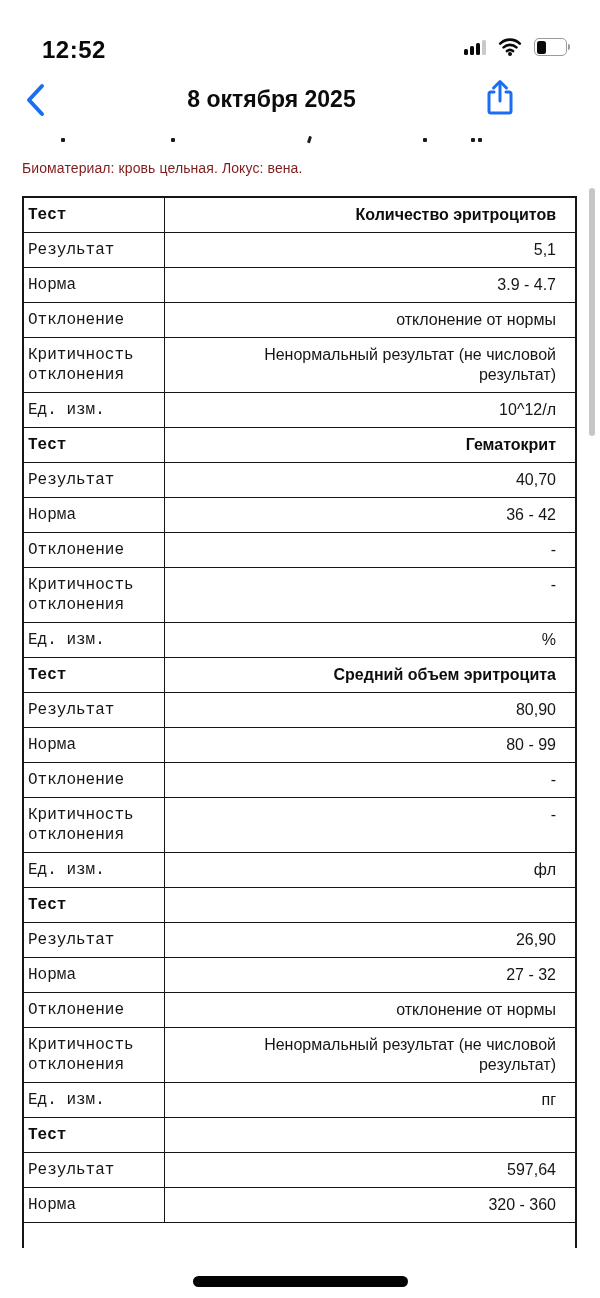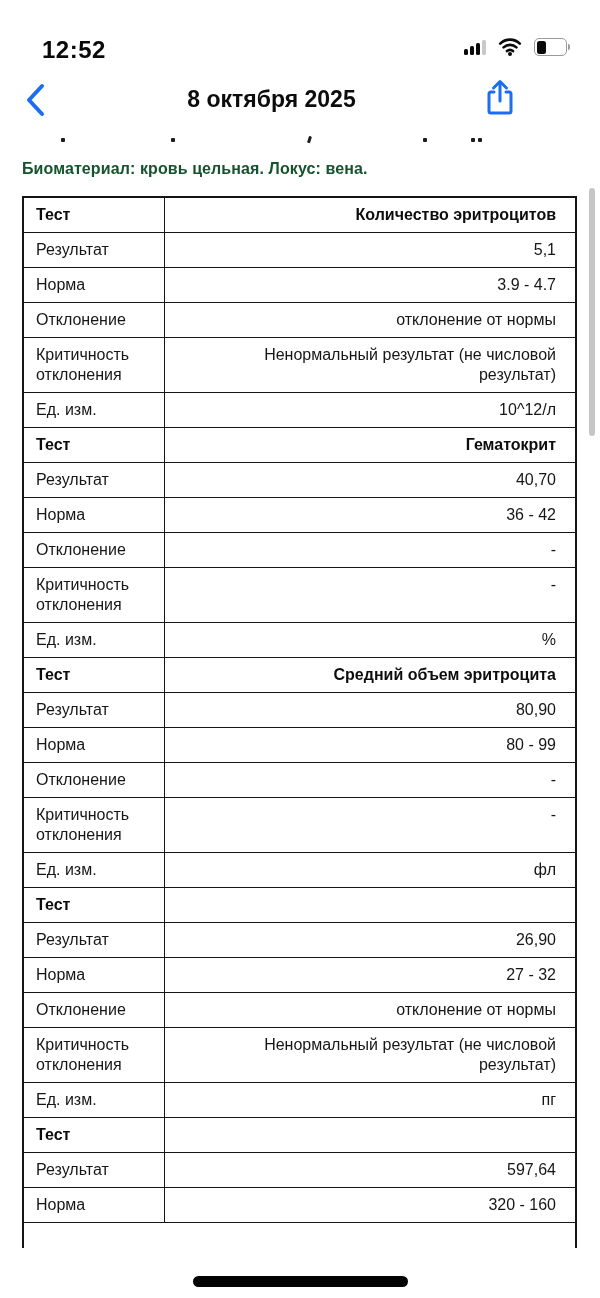--- a/index.html
+++ b/index.html
@@ -51,37 +51,37 @@
   .back-button { position: absolute; left: 24px; top: 4px; width: 34px; height: 40px; cursor: pointer; }
   .share-button { position: absolute; right: 26px; top: 0px; width: 32px; height: 42px; cursor: pointer; }
   
   .fragments { position: absolute; top: 136px; left: 0; width: 600px; height: 8px; }
   .fragments i { position: absolute; display: block; background: #1c1c1c; }
   .frag-dot { width: 4px; height: 4px; border-radius: 1px; top: 2px; }
   .frag-tick { width: 2.5px; height: 7px; border-radius: 1px; top: 0; transform: rotate(18deg); }
   
   .doc-heading {
     position: absolute; left: 22px; top: 160px; width: 556px;
-    font-size: 16px; font-weight: 700; color: #14532d; letter-spacing: 0.1px;
+    font-size: 14px; font-weight: 400; color: #7f1d1d; letter-spacing: 0.1px;
   }
   
   .results-table {
     position: absolute; left: 22px; top: 196px; width: 555px;
     height: 1052px; overflow: hidden;
     border-top: 2px solid #151515;
     border-left: 2px solid #151515;
     border-right: 2px solid #151515;
     background: #fff;
   }
   .trow { display: flex; border-bottom: 1.75px solid #151515; align-items: stretch; }
   .tlabel {
     width: 141px; flex: 0 0 141px;
     border-right: 1.75px solid #151515;
-    padding: 7px 6px 7px 12px;
-    font-size: 16px; line-height: 20px; color: #161616;
+    padding: 7px 6px 7px 4px;
+    font-size: 16px; line-height: 20px; color: #161616; font-family: Liberation Mono, monospace;
   }
   .tvalue {
     flex: 1; padding: 7px 8px; text-align: right;
     font-size: 16px; line-height: 20px; color: #161616;
   }
   .tvalue .vinner { max-width: 372px; margin: 0 auto; }
   .theader .tlabel, .theader .tvalue { font-weight: 700; color: #0d0d0d; }
   
   .scrollbar-thumb {
     position: absolute; left: 589px; top: 188px; width: 6px; height: 248px;
@@ -300,20 +300,20 @@
     </div>
     <div class="trow">
       <div class="tlabel">Результат</div>
       <div class="tvalue">
         <div class="vinner">597,64</div>
       </div>
     </div>
     <div class="trow">
       <div class="tlabel">Норма</div>
       <div class="tvalue">
-        <div class="vinner">320 - 160</div>
+        <div class="vinner">320 - 360</div>
       </div>
     </div>
   </div>
 
 <div class="scrollbar-thumb"></div>
 
 <div class="home-indicator"></div>
 
 </body></html>

